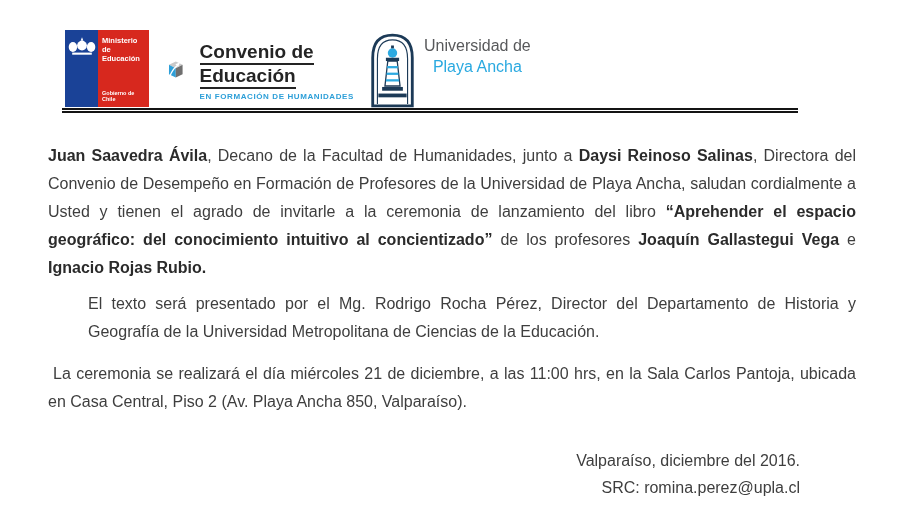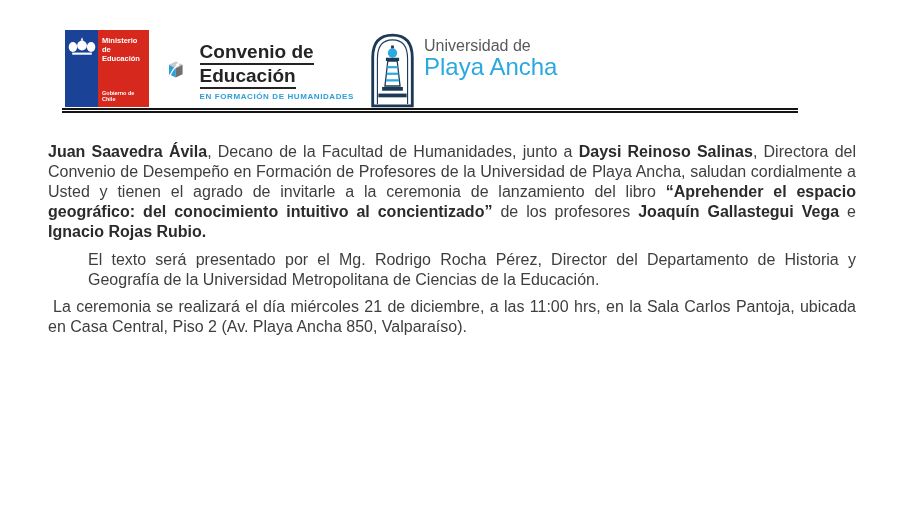--- a/index.html
+++ b/index.html
@@ -61,41 +61,41 @@
     white-space: nowrap;
   }
 
   .logo-upla {
     position: absolute; left: 368px; top: 31px;
     width: 200px; height: 79px;
     display: flex; gap: 7px;
   }
   .upla-text { padding-top: 6px; }
   .upla-line1 { font-size: 16px; line-height: 17px; color: #58595b; }
-  .upla-line2 { font-size: 24px; line-height: 25px; color: #2aa9e0; }
+  .upla-line2 { font-size: 16px; line-height: 25px; color: #2aa9e0; text-align: center; }
   .upla-line3 { font-size: 10px; line-height: 13px; font-weight: bold; color: #3a3a3a; letter-spacing: 0.3px; }
 
   .header-rule {
     position: absolute; left: 62px; top: 108px;
     width: 736px; height: 5px;
     border-top: 2px solid #141414;
     border-bottom: 2px solid #141414;
   }
 
   
   .body-text {
     position: absolute; left: 48px; top: 142px;
     width: 808px;
     color: #3e3e3e;
-    font-size: 16px; line-height: 20px;
+    font-size: 16px; line-height: 28px;
     text-align: justify;
   }
   .body-text p { margin: 0; }
   .body-text p.gap-sm { margin-top: 8px; margin-left: 40px; }
-  .body-text p.gap-md { margin-top: 7px; }
+  .body-text p.gap-md { margin-top: 14px; }
   .body-text p.indented { text-indent: 5px; }
   .body-text .seg-b { font-weight: bold; color: #2b2b2b; }
 
   
   .closing {
     position: absolute; right: 100px; top: 447px;
     text-align: right;
     color: #3e3e3e;
     font-size: 16px; line-height: 27px;
   }
@@ -158,14 +158,18 @@
   </div>
 
   <div class="header-rule"></div>
 
   <div class="body-text">
       <p><span class="seg-b">Juan Saavedra Ávila</span><span class="seg-r">, Decano de la Facultad de Humanidades, junto a </span><span class="seg-b">Daysi Reinoso Salinas</span><span class="seg-r">, Directora del Convenio de Desempeño en Formación de Profesores de la Universidad de Playa Ancha, saludan cordialmente a Usted y tienen el agrado de invitarle a la ceremonia de lanzamiento del libro </span><span class="seg-b">“Aprehender el espacio geográfico: del conocimiento intuitivo al concientizado”</span><span class="seg-r"> de los profesores </span><span class="seg-b">Joaquín Gallastegui Vega</span><span class="seg-r"> e </span><span class="seg-b">Ignacio Rojas Rubio.</span></p>
       <p class="gap-sm"><span class="seg-r">El texto será presentado por el Mg. Rodrigo Rocha Pérez, Director del Departamento de Historia y Geografía de la Universidad Metropolitana de Ciencias de la Educación.</span></p>
       <p class="gap-md indented"><span class="seg-r">La ceremonia se realizará el día miércoles 21 de diciembre, a las 11:00 hrs,  en la Sala Carlos Pantoja, ubicada en Casa Central, Piso 2 (Av. Playa Ancha 850, Valparaíso).</span></p>
     </div>
 
+  <div class="closing">
+    <div>Valparaíso, diciembre del 2016.</div>
+    <div>SRC: romina.perez@upla.cl</div>
+  </div>
 
 </div>
 
 </body></html>

